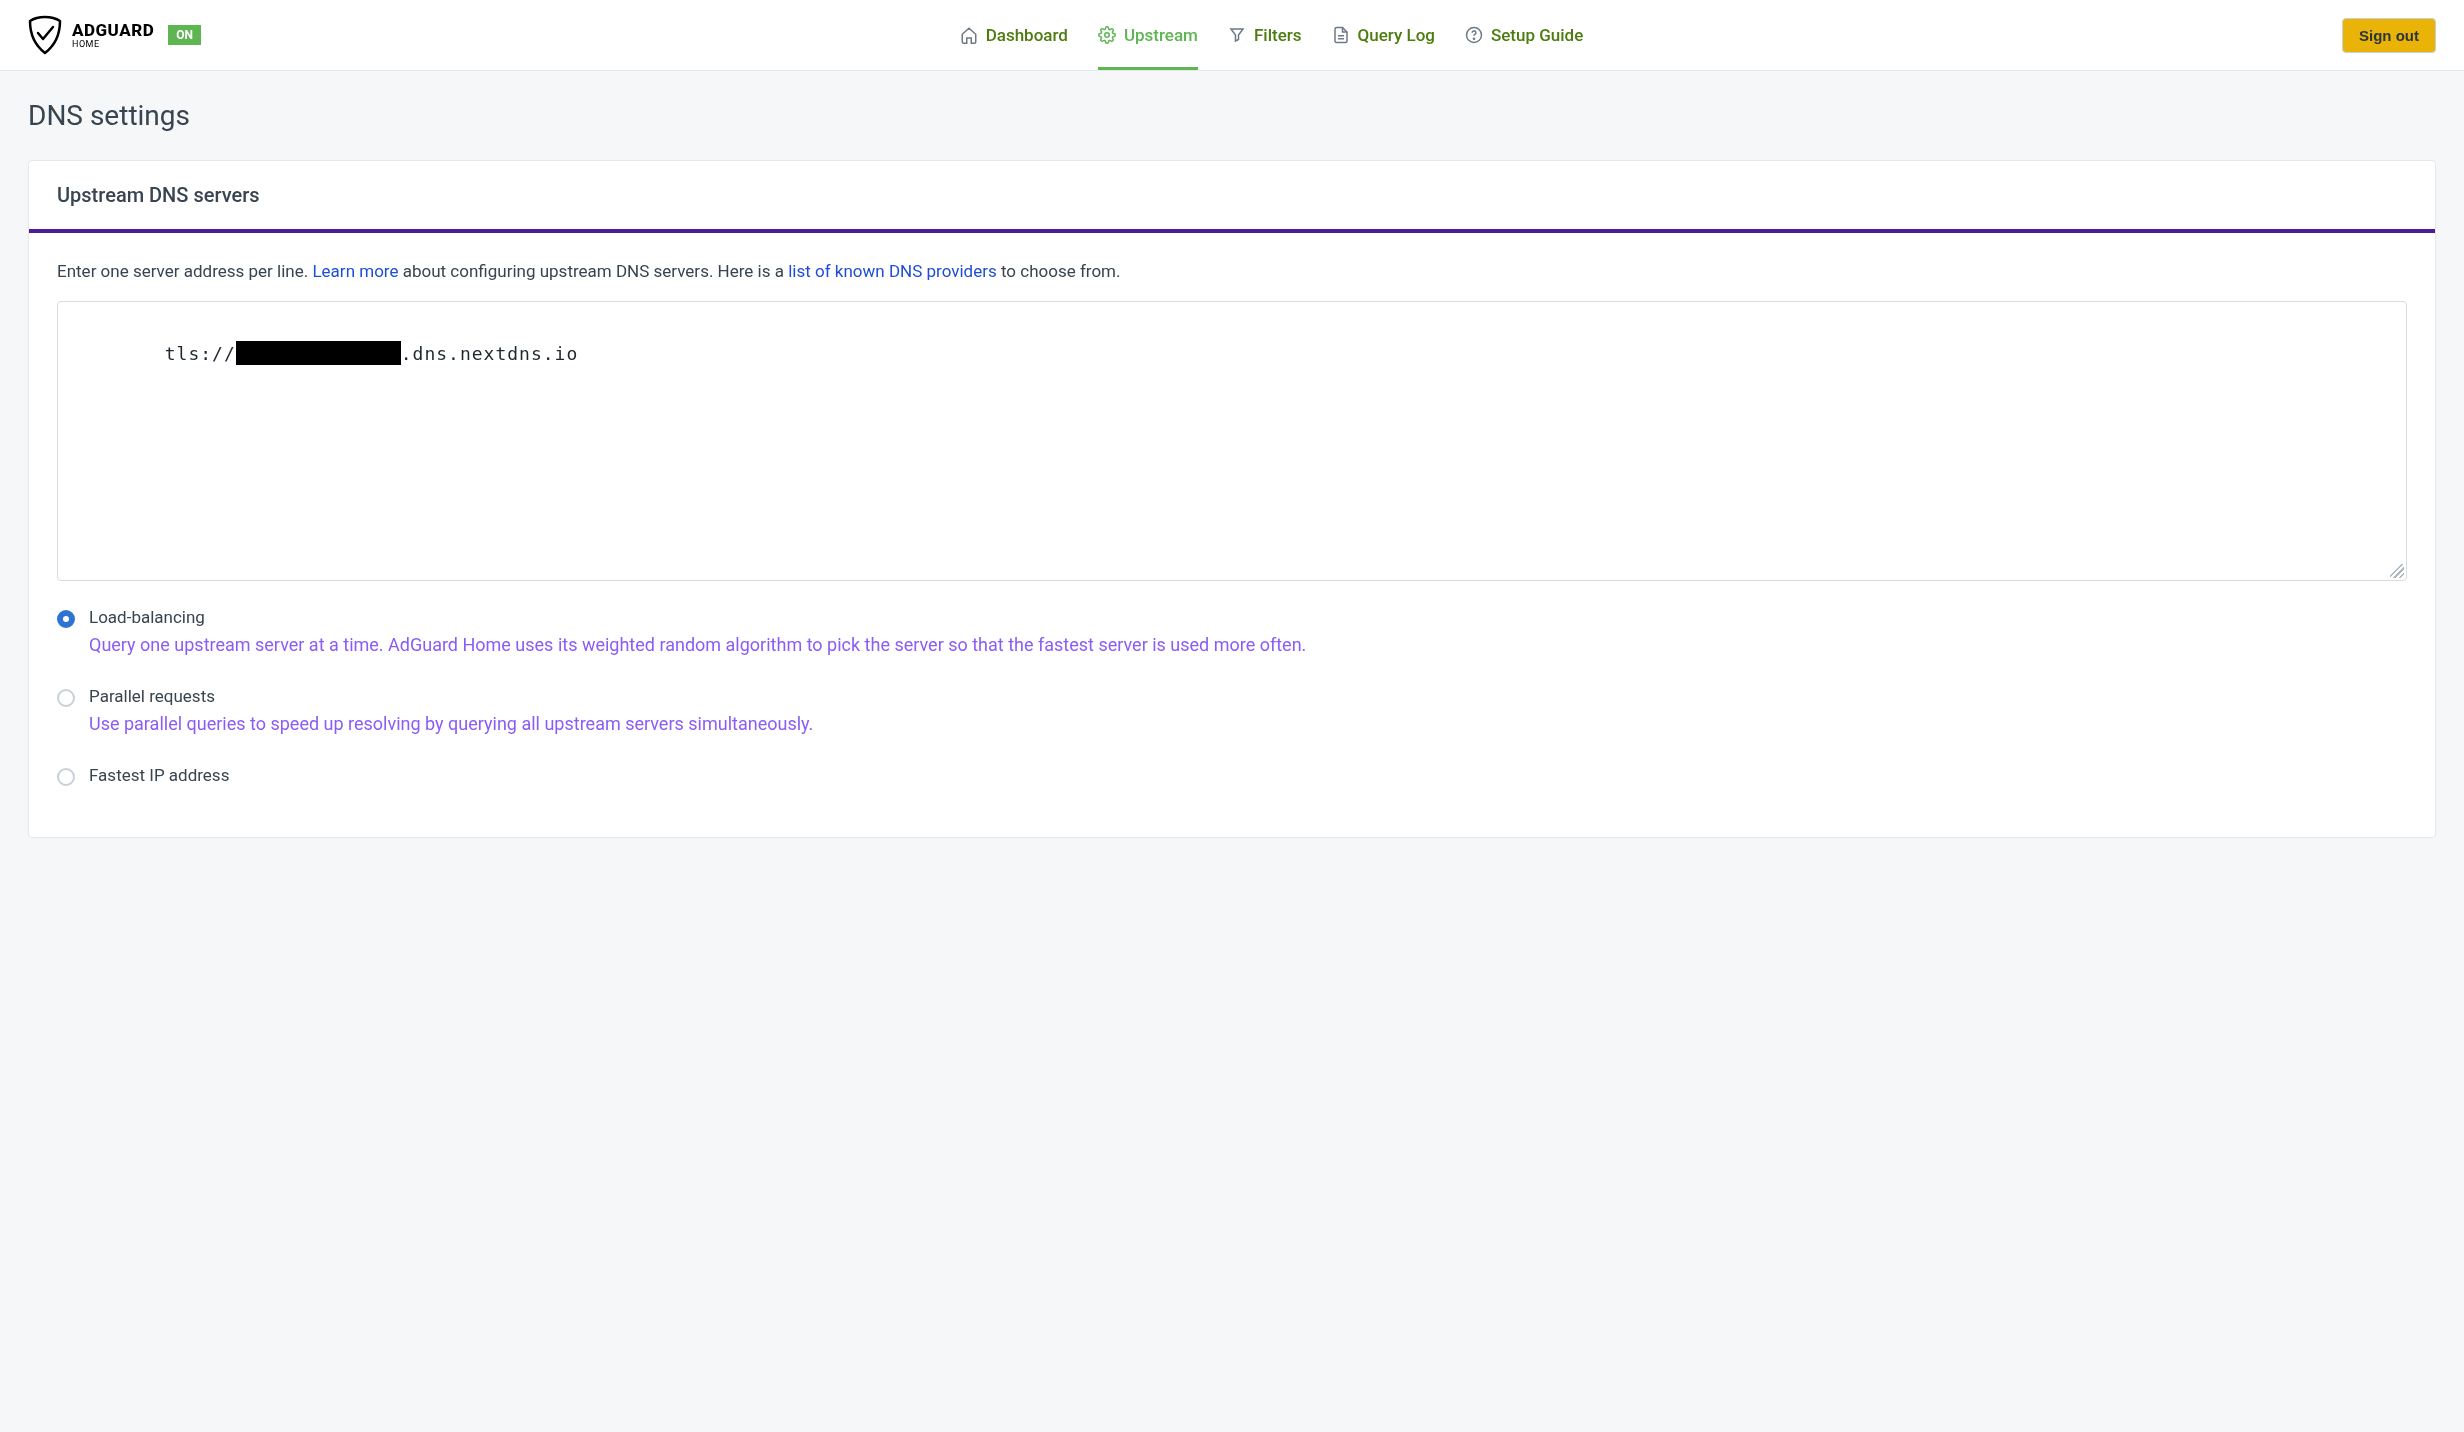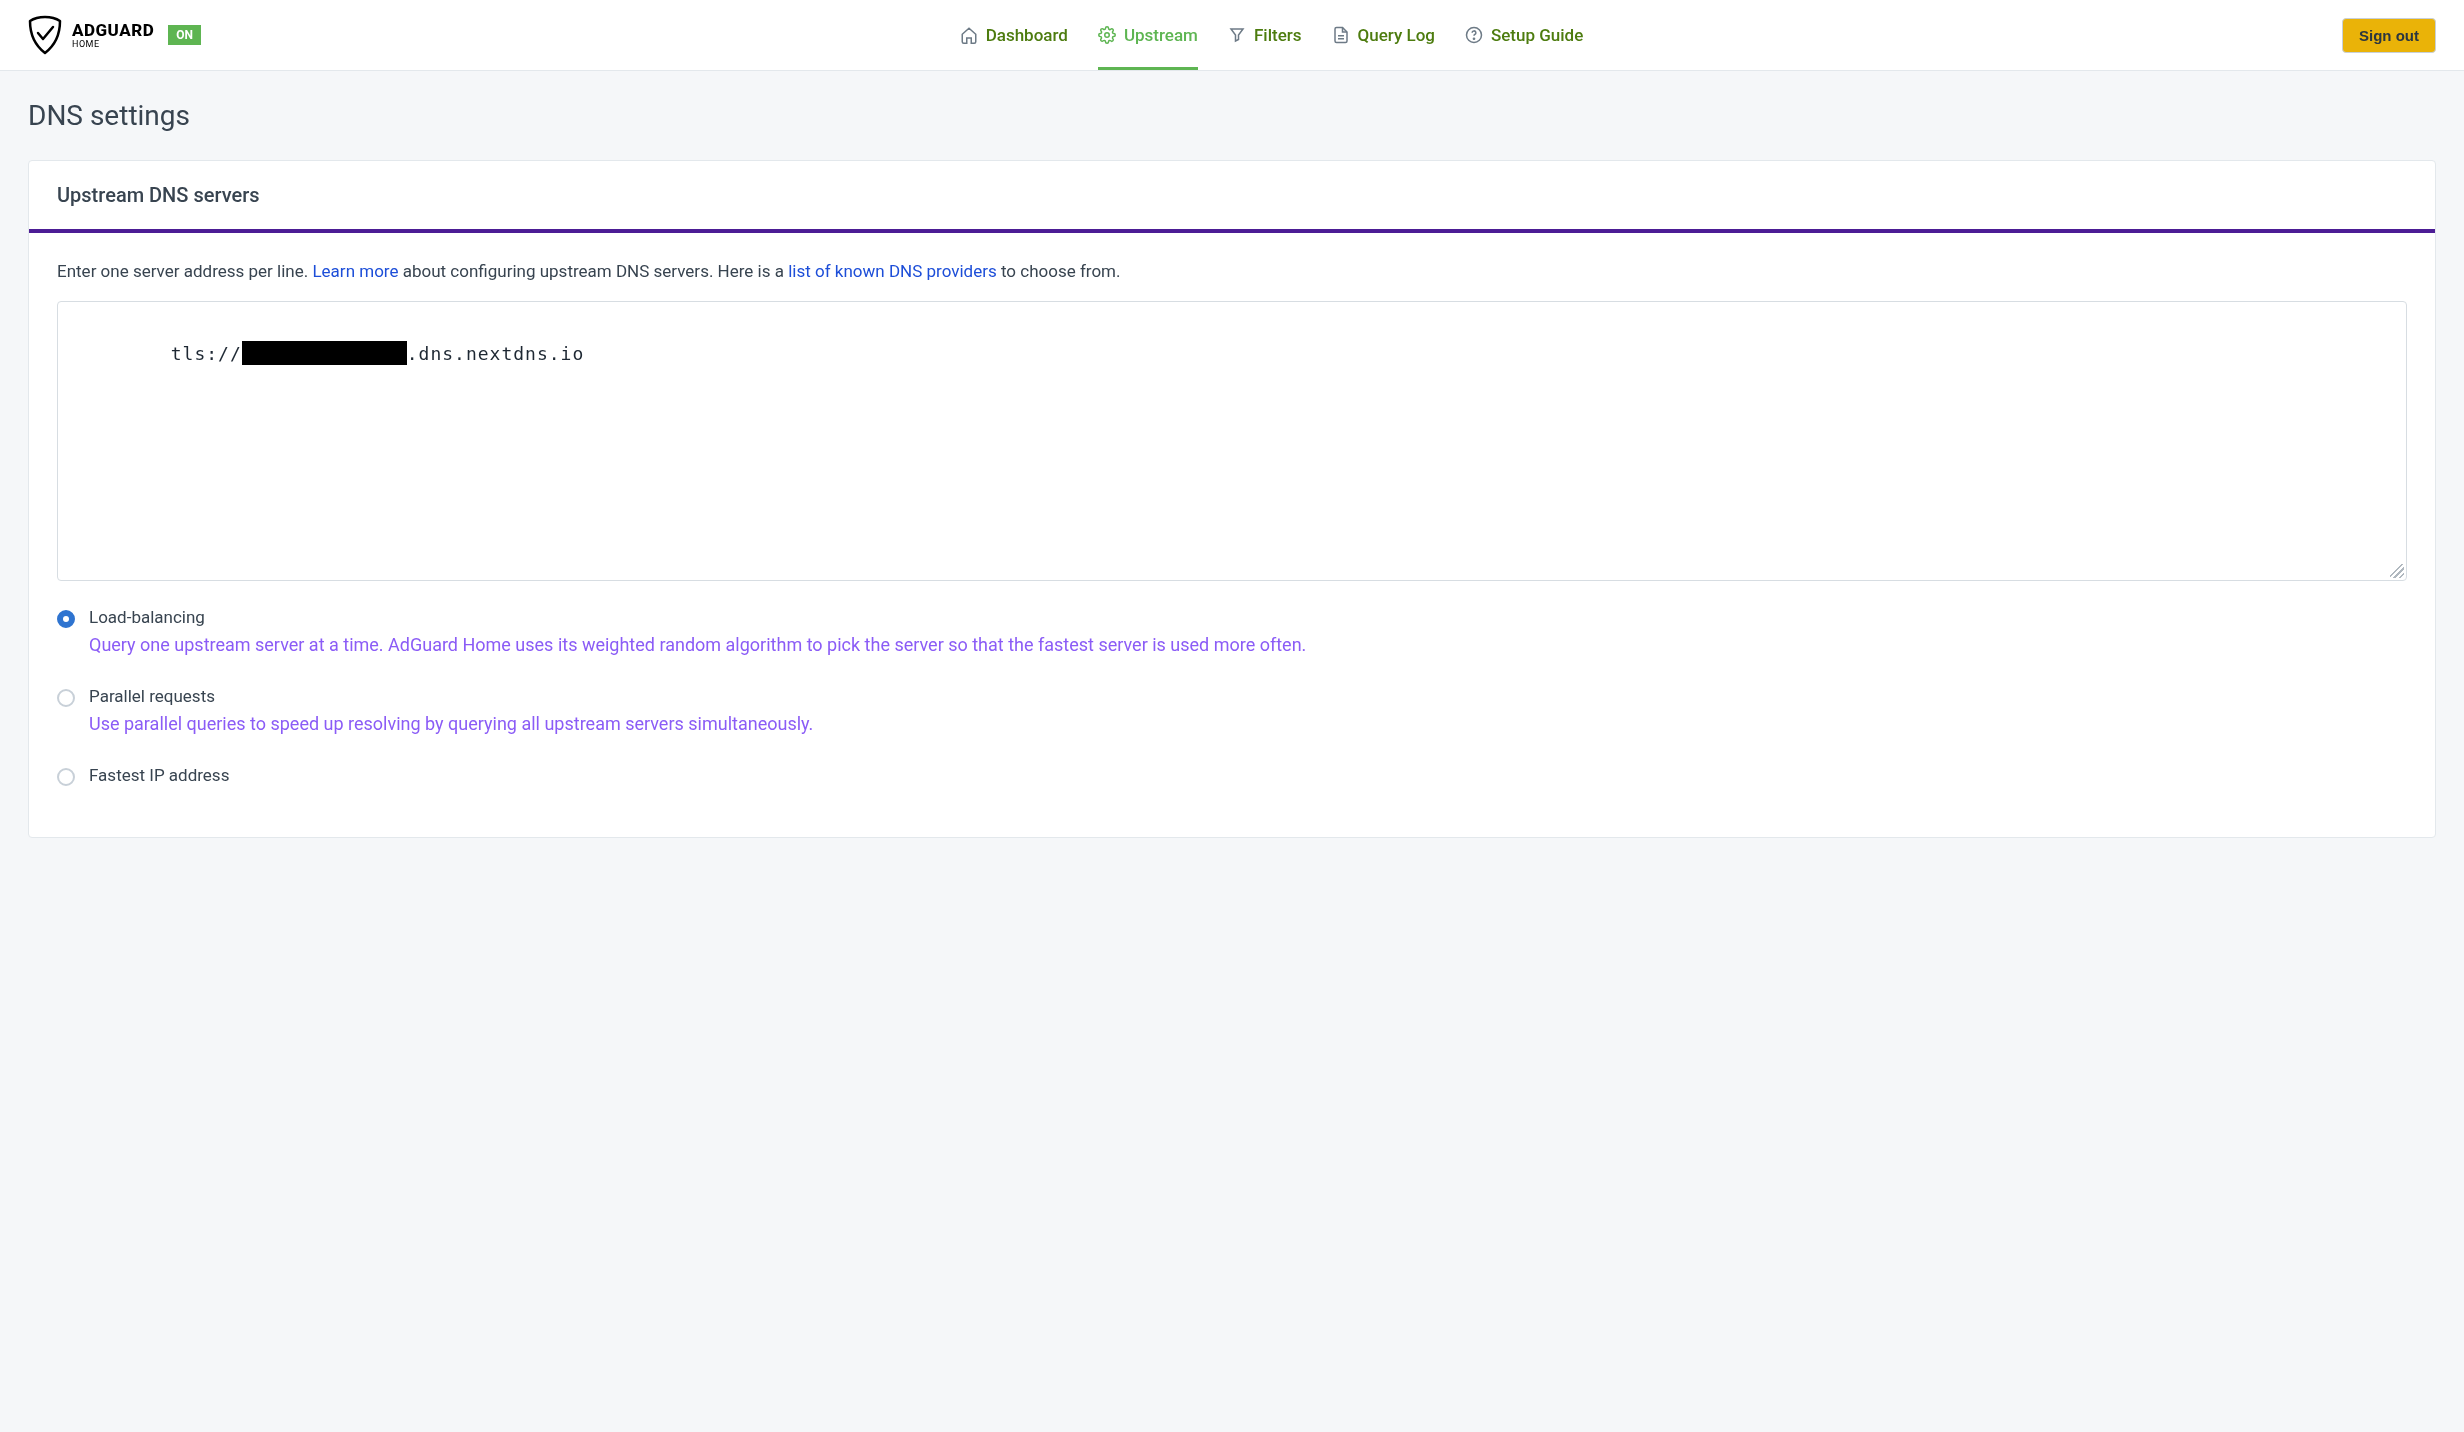--- a/index.html
+++ b/index.html
@@ -119,21 +119,21 @@
       color: #1d4ed8;
       text-decoration: none;
       margin-top: 44px;
     }
     .servers-display {
       position: relative;
       width: 100%;
       height: 280px;
       border: 1px solid #d7dde2;
       border-radius: 4px;
-      padding: 18px 18px;
+      padding: 18px 12px;
       font-family: ui-monospace, "SF Mono", Menlo, Consolas, monospace;
       font-size: 18px;
       color: #1e2833;
       letter-spacing: 1px;
       white-space: pre;
       overflow: hidden;
     }
     .servers-display .redact {
       display: inline-block;
       background: #000;

